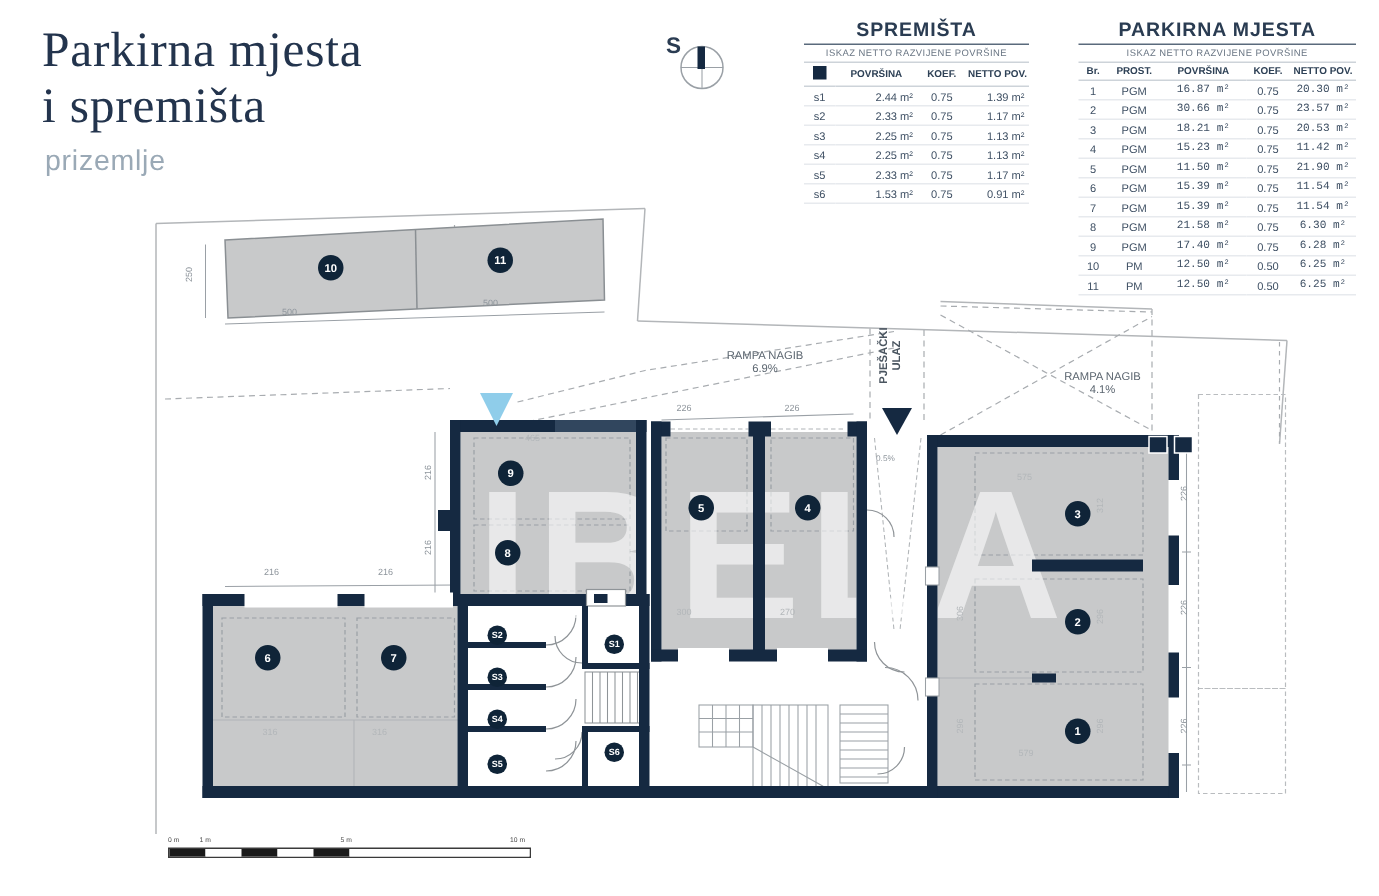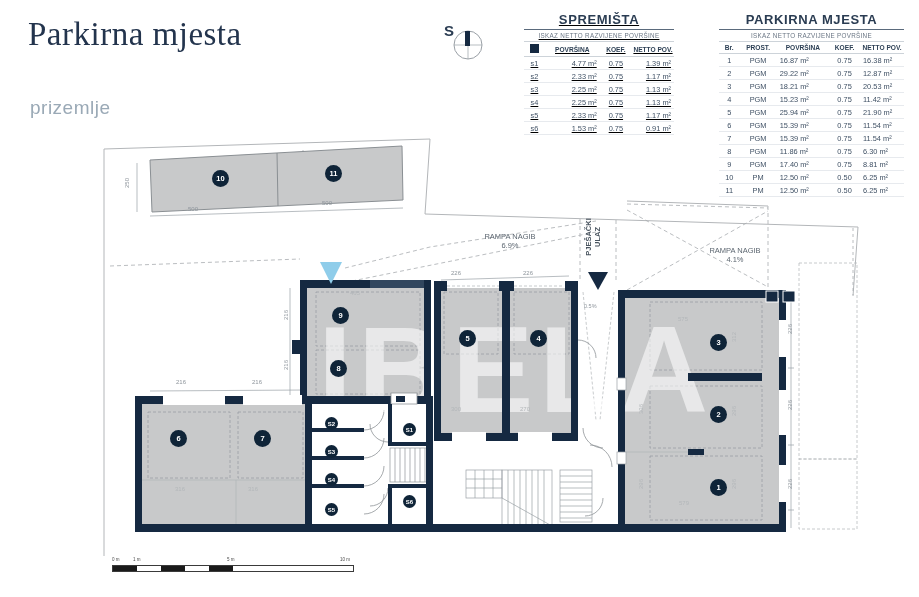--- a/index.html
+++ b/index.html
@@ -4,35 +4,35 @@
 <style>
   html,body{margin:0;padding:0;background:#fff;}
   #page{position:relative;width:919px;height:597px;background:#fff;overflow:hidden;
         font-family:"Liberation Sans",sans-serif;}
   
   .title{position:absolute;left:28px;top:16px;font-family:"Liberation Serif",serif;
          font-size:33px;line-height:1.12;color:#23344d;letter-spacing:.5px;}
   .subtitle{position:absolute;left:30px;top:97px;font-size:19px;color:#9aa9b6;letter-spacing:.5px;}
   
   .tablebox{position:absolute;top:12px;}
-  .tb-sprem{left:524px;width:150px;text-decoration:underline;}
+  .tb-sprem{left:536px;width:150px;}
   .tb-park{left:719px;width:185px;}
   .tb-title{font-size:13px;font-weight:bold;color:#2a3c52;text-align:center;
             letter-spacing:.6px;border-bottom:1px solid #5a6a7c;padding-bottom:2px;}
   .tb-sub{font-size:6.3px;color:#6a7684;text-align:center;letter-spacing:.3px;
           border-bottom:1px solid #cdd3d9;padding:2px 0;}
   table{width:100%;border-collapse:collapse;}
   th{font-size:6.6px;font-weight:bold;color:#2e4156;border-bottom:1px solid #cdd3d9;
      padding:2px 1px;text-align:center;line-height:1.1;}
   td{font-size:7.4px;color:#3f5064;border-bottom:1px solid #e7eaee;padding:1.5px 3px;white-space:nowrap;}
   .t-sprem td:nth-child(1){text-align:center;}
   .t-sprem td:nth-child(2),.t-sprem td:nth-child(4){text-align:right;}
   .t-sprem td:nth-child(3){text-align:center;}
   .t-park td:nth-child(1),.t-park td:nth-child(2),.t-park td:nth-child(4){text-align:center;}
-  .t-park td:nth-child(3),.t-park td:nth-child(5){text-align:left;}
+  .t-park td:nth-child(3),.t-park td:nth-child(5){text-align:center;font-family:Liberation Mono, monospace;}
   .sq{display:inline-block;width:9px;height:9px;background:#152941;}
   
   .lbl{position:absolute;font-size:6px;color:#8e959c;white-space:nowrap;}
   .lbl.light{color:#b3b7ba;}
   .rot{transform:rotate(-90deg);transform-origin:center;}
   .note{position:absolute;font-size:7.5px;color:#5c6670;text-align:center;line-height:1.25;}
   .pedestrian{position:absolute;left:553px;top:228px;width:80px;font-size:7.5px;color:#4a5560;
               text-align:center;line-height:1.2;transform:rotate(-90deg);font-weight:bold;}
   .compassS{position:absolute;left:444px;top:22px;font-size:15px;color:#2a3c52;font-weight:bold;}
   
@@ -213,40 +213,41 @@
     <g>
       <circle cx="468" cy="45" r="14" stroke="#9aa0a6" stroke-width="1" fill="none"></circle>
       <line x1="454" y1="45" x2="482" y2="45" stroke="#9aa0a6" stroke-width="0.7"></line>
       <line x1="468" y1="31" x2="468" y2="59" stroke="#9aa0a6" stroke-width="0.7"></line>
       <rect x="465" y="31" width="5" height="15" fill="#152941"></rect>
     </g>
   </svg>
 
   <div class="title">
     <div>Parkirna mjesta</div>
+    <div>i spremišta</div>
   </div>
   <div class="subtitle">prizemlje</div>
   <div class="compassS">S</div>
 
   <div class="tablebox tb-sprem">
     <div class="tb-title">SPREMIŠTA</div>
     <div class="tb-sub">ISKAZ NETTO RAZVIJENE POVRŠINE</div>
     <table class="t-sprem">
       <thead>
         <tr>
           <th><span class="sq"></span></th>
           <th>POVRŠINA</th>
           <th>KOEF.</th>
           <th style="width:40px;">NETTO POV.</th>
         </tr>
       </thead>
       <tbody>
           <tr>
             <td>s1</td>
-            <td>4.77 m²</td>
+            <td>2.44 m²</td>
             <td>0.75</td>
             <td>1.39 m²</td>
           </tr>
           <tr>
             <td>s2</td>
             <td>2.33 m²</td>
             <td>0.75</td>
             <td>1.17 m²</td>
           </tr>
           <tr>
@@ -289,77 +290,77 @@
           <th>KOEF.</th>
           <th style="width:42px;">NETTO POV.</th>
         </tr>
       </thead>
       <tbody>
           <tr>
             <td>1</td>
             <td>PGM</td>
             <td>16.87 m²</td>
             <td>0.75</td>
-            <td>16.38 m²</td>
+            <td>20.30 m²</td>
           </tr>
           <tr>
             <td>2</td>
             <td>PGM</td>
-            <td>29.22 m²</td>
-            <td>0.75</td>
-            <td>12.87 m²</td>
+            <td>30.66 m²</td>
+            <td>0.75</td>
+            <td>23.57 m²</td>
           </tr>
           <tr>
             <td>3</td>
             <td>PGM</td>
             <td>18.21 m²</td>
             <td>0.75</td>
             <td>20.53 m²</td>
           </tr>
           <tr>
             <td>4</td>
             <td>PGM</td>
             <td>15.23 m²</td>
             <td>0.75</td>
             <td>11.42 m²</td>
           </tr>
           <tr>
             <td>5</td>
             <td>PGM</td>
-            <td>25.94 m²</td>
+            <td>11.50 m²</td>
             <td>0.75</td>
             <td>21.90 m²</td>
           </tr>
           <tr>
             <td>6</td>
             <td>PGM</td>
             <td>15.39 m²</td>
             <td>0.75</td>
             <td>11.54 m²</td>
           </tr>
           <tr>
             <td>7</td>
             <td>PGM</td>
             <td>15.39 m²</td>
             <td>0.75</td>
             <td>11.54 m²</td>
           </tr>
           <tr>
             <td>8</td>
             <td>PGM</td>
-            <td>11.86 m²</td>
+            <td>21.58 m²</td>
             <td>0.75</td>
             <td>6.30 m²</td>
           </tr>
           <tr>
             <td>9</td>
             <td>PGM</td>
             <td>17.40 m²</td>
             <td>0.75</td>
-            <td>8.81 m²</td>
+            <td>6.28 m²</td>
           </tr>
           <tr>
             <td>10</td>
             <td>PM</td>
             <td>12.50 m²</td>
             <td>0.50</td>
             <td>6.25 m²</td>
           </tr>
           <tr>
             <td>11</td>

